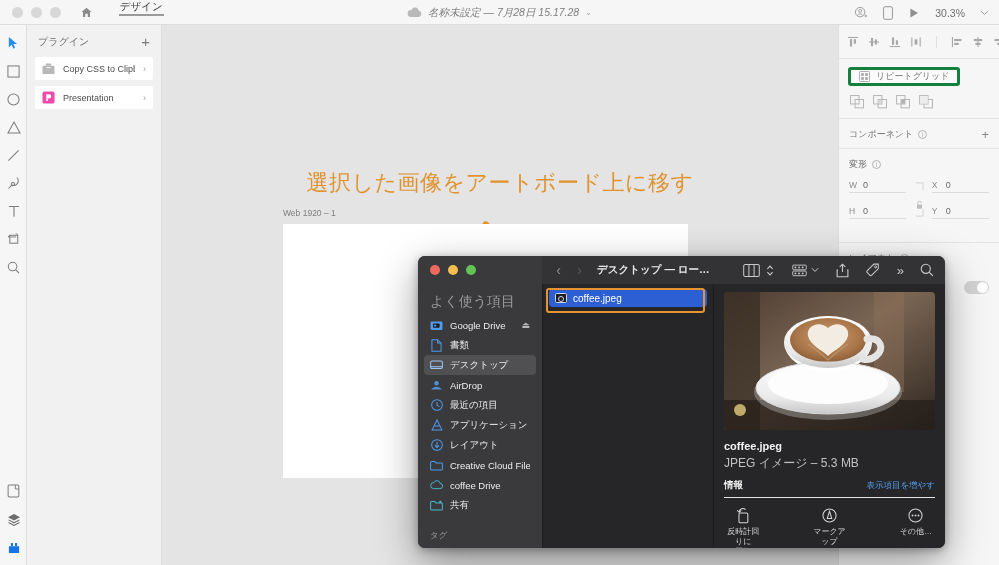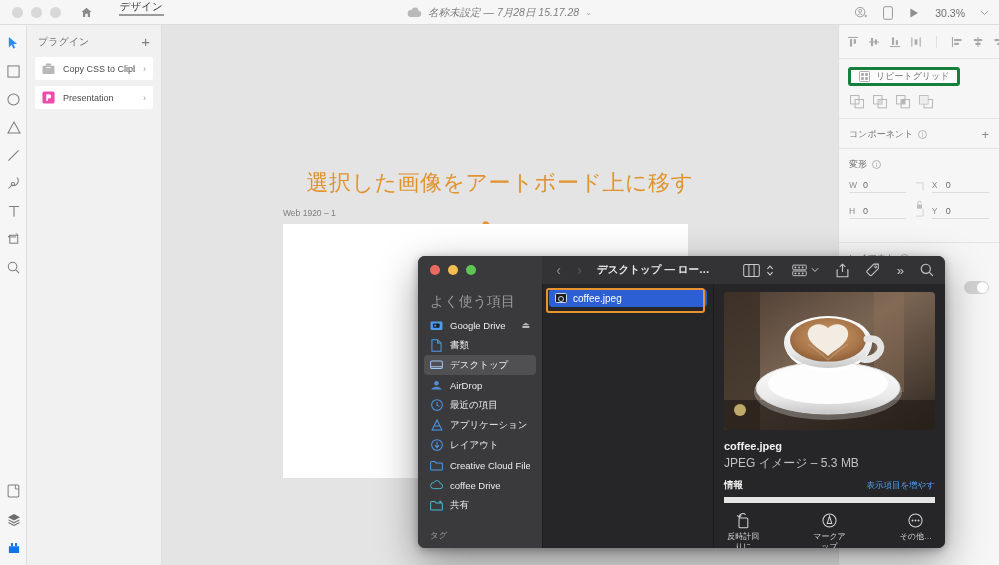--- a/index.html
+++ b/index.html
@@ -196,21 +196,21 @@
   }
   .f-thumb {
     width: 100%; height: 138px; border-radius: 4px; overflow: hidden; flex: none;
     position: relative; background: #2a2522;
   }
   .f-meta { padding-top: 10px; }
   .f-fname { font-size: 11px; color: #f2f2f2; font-weight: bold; }
   .f-fkind { font-size: 12px; color: #c2c2c4; margin-top: 3px; }
   .f-inforow {
     display: flex; align-items: baseline; justify-content: space-between;
-    margin-top: 7px; padding-bottom: 5px; border-bottom: 6px solid #e5e5e5;
+    margin-top: 7px; padding-bottom: 5px; border-bottom: 1px solid #e5e5e5;
   }
   .f-infolabel { font-size: 9.5px; color: #f0f0f0; font-weight: bold; }
   .f-infolink { font-size: 8.5px; color: #55a0f0; }
   .f-actions { display: flex; justify-content: space-around; padding-top: 9px; gap: 48px; }
   .f-action { width: 62px; text-align: center; color: #d6d6d8; }
   .f-action-ico { height: 17px; display: flex; align-items: center; justify-content: center; }
   .f-action-label { font-size: 8px; line-height: 10px; margin-top: 3px; }
   .f-tags { position: absolute; left: 0; bottom: 0; width: 108px; padding: 4px 0 6px 12px; }
   .f-tags-label { font-size: 8.5px; color: #9a9a9c; }
 

